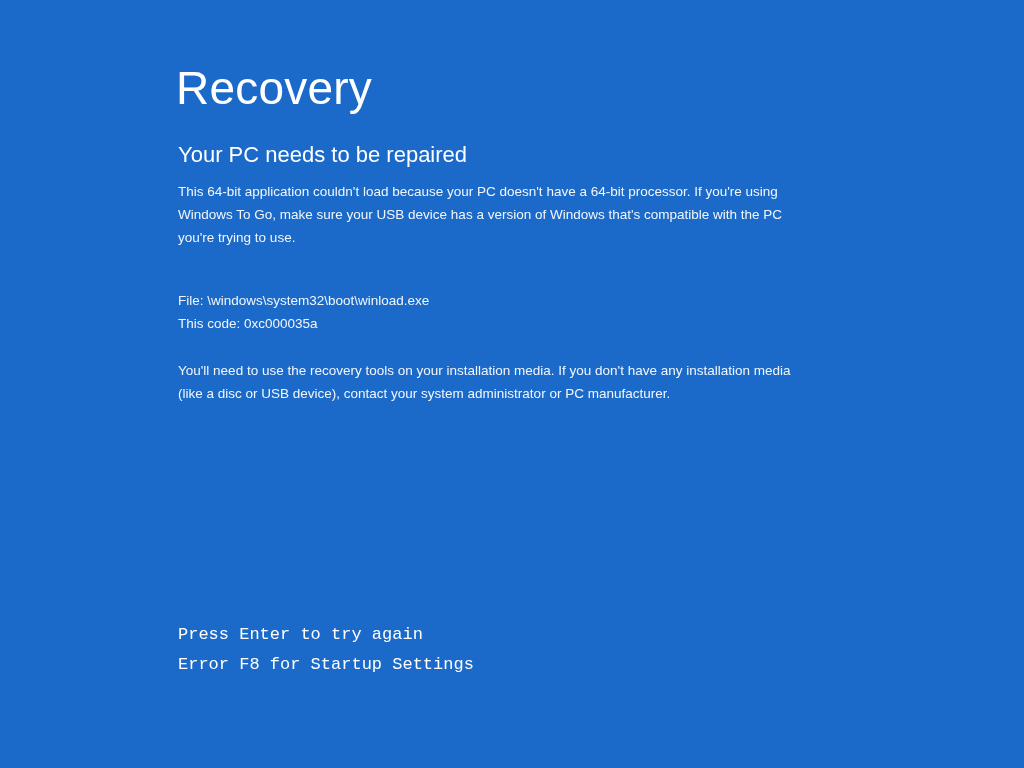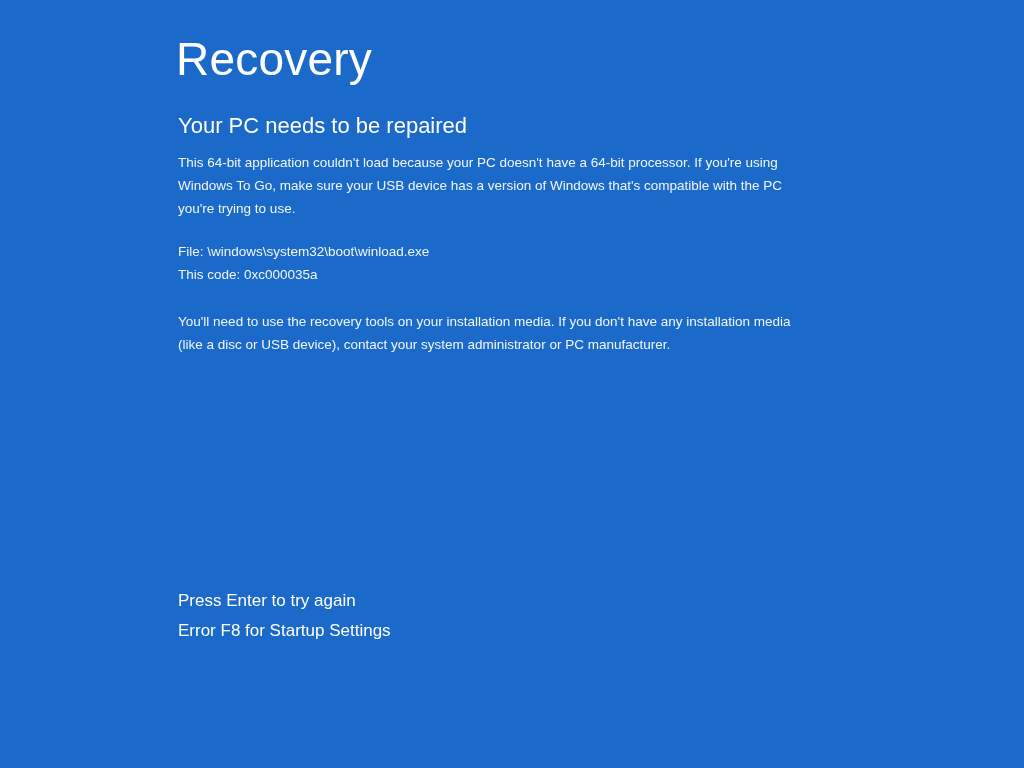--- a/index.html
+++ b/index.html
@@ -17,21 +17,21 @@
   }
   .screen {
     position: relative;
     width: 1024px;
     height: 768px;
     background: #1b6ac9;
   }
   .content {
     position: absolute;
     left: 178px;
-    top: 31px;
+    top: 60px;
     width: 700px;
   }
   .title {
     font-size: 46px;
     font-weight: 300;
     line-height: 56px;
     letter-spacing: 0.2px;
     margin: 0 0 0 -2px;
     color: #ffffff;
   }
@@ -44,34 +44,35 @@
   }
   .para {
     font-size: 13.5px;
     font-weight: 400;
     line-height: 23px;
     margin-top: 12px;
     color: #f2f6fb;
     max-width: 610px;
   }
   .para.detail {
-    margin-top: 20px;
+    margin-top: 40px;
   }
   .para.detail .line {
     display: block;
   }
   .para.closing {
     margin-top: 24px;
     max-width: 620px;
   }
   .footer {
     position: absolute;
     left: 178px;
-    top: 586px;
+    top: 620px;
     width: 600px;
+    font-family: Liberation Mono, monospace;
   }
   .footer-line {
     font-size: 17px;
     font-weight: 400;
     line-height: 30px;
     color: #ffffff;
   }
 </style>
 </head>
 <body>

